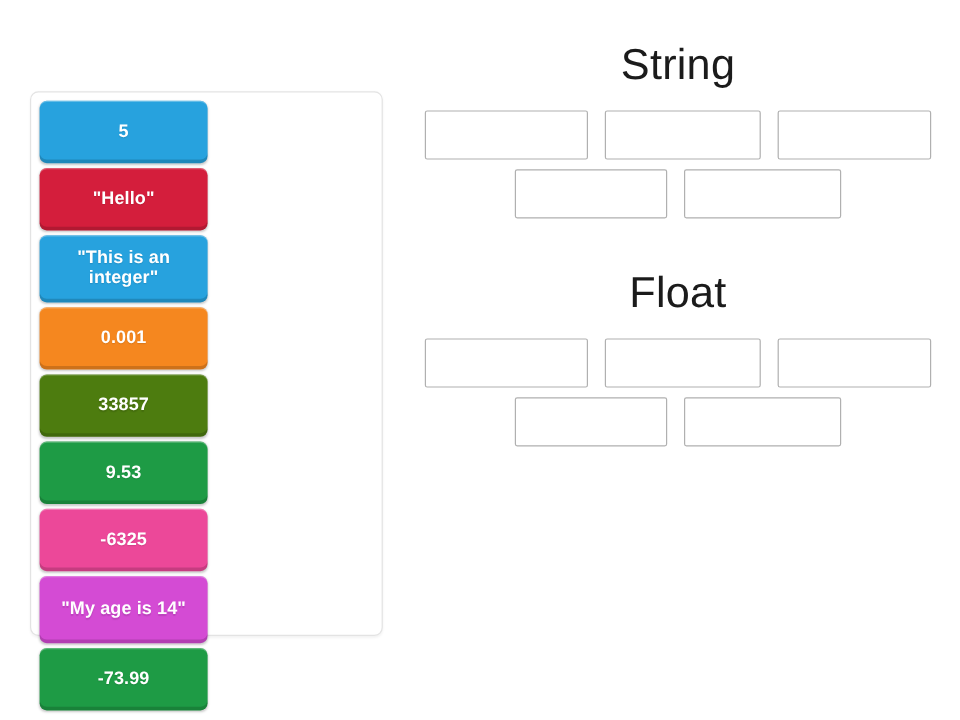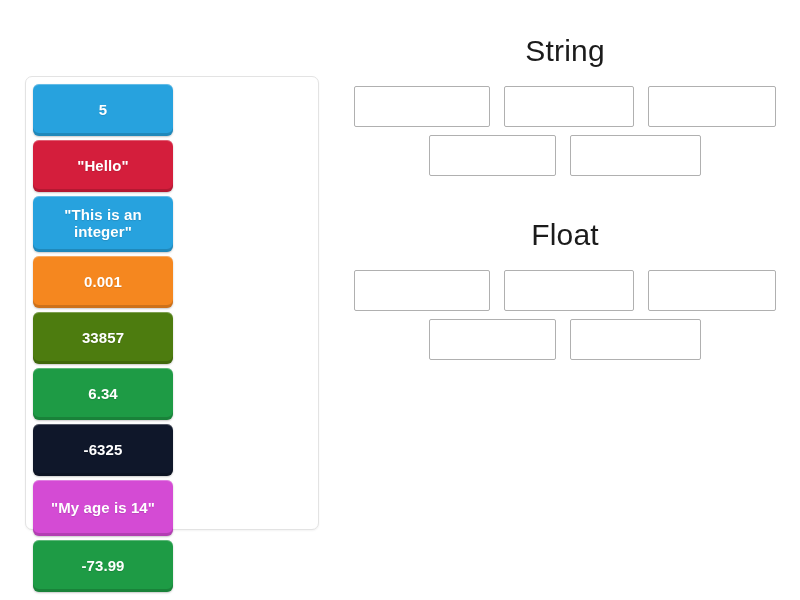--- a/index.html
+++ b/index.html
@@ -75,21 +75,21 @@
     height: 570px;
   }
 
   .category {
     position: relative;
     width: 450px;
   }
 
   .category-title {
     text-align: center;
-    font-size: 30px;
+    font-size: 36px;
     font-weight: 400;
     color: #1b1b1b;
     line-height: 1;
     padding: 0;
     margin: 0 0 20px 0;
     letter-spacing: 0.2px;
   }
 
   .zone-row {
     display: flex;
@@ -120,22 +120,22 @@
 
 <div class="board">
 
   <div class="tile-tray">
     <div class="tile-grid" id="tile-grid">
         <div class="tile" style="background: rgb(39, 162, 222);">5</div>
         <div class="tile" style="background: rgb(212, 30, 60);">"Hello"</div>
         <div class="tile tall" style="background: rgb(39, 162, 222);">"This is an integer"</div>
         <div class="tile" style="background: rgb(245, 135, 31);">0.001</div>
         <div class="tile" style="background: #4d7c0f;">33857</div>
-        <div class="tile" style="background: rgb(30, 155, 69);">6.34</div>
-        <div class="tile" style="background: #0f172a;">-6325</div>
+        <div class="tile" style="background: rgb(30, 155, 69);">9.53</div>
+        <div class="tile" style="background: #ec4899;">-6325</div>
         <div class="tile tall" style="background: rgb(212, 75, 212);">"My age is 14"</div>
         <div class="tile" style="background: rgb(30, 155, 69);">-73.99</div>
       </div>
   </div>
 
   <div class="categories">
 
     <div class="category cat-string">
       <div class="category-title">String</div>
       <div class="zone-row">

